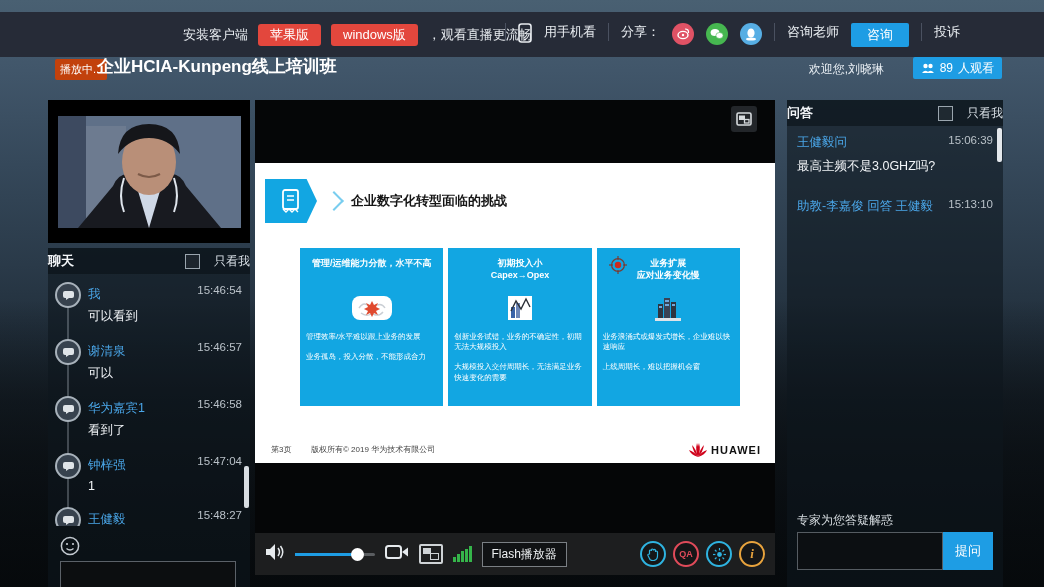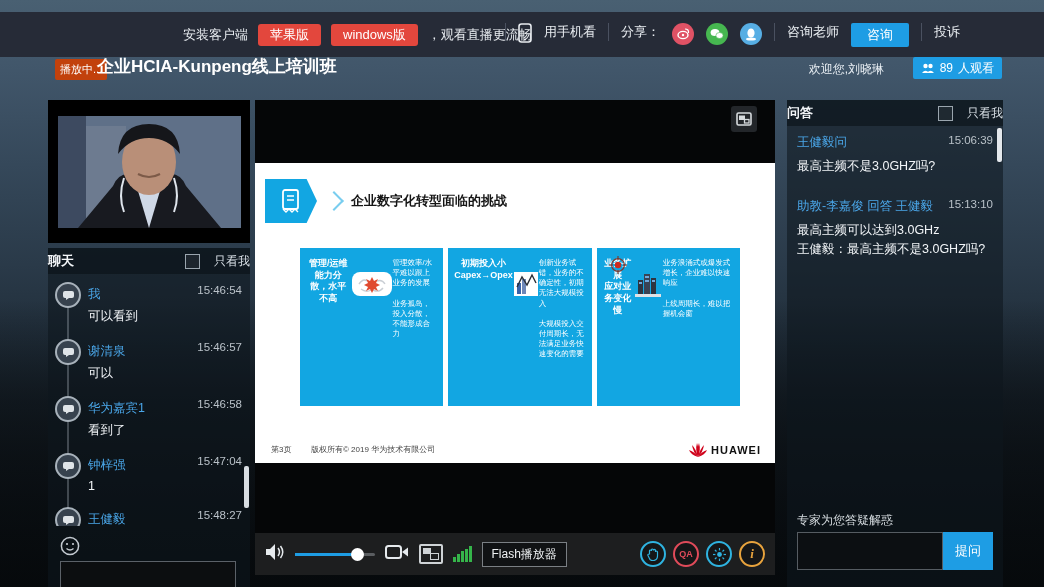--- a/index.html
+++ b/index.html
@@ -59,21 +59,21 @@
   .expand-btn{position:absolute;right:18px;top:6px;width:26px;height:26px;background:#23262a;
     border-radius:3px;display:flex;align-items:center;justify-content:center;cursor:pointer;}
   .slide{position:absolute;left:0;top:63px;width:520px;height:300px;background:#ffffff;color:#1a1a1a;}
   .slide-titlerow{position:absolute;left:10px;top:16px;display:flex;align-items:center;gap:10px;}
   .pennant{width:52px;height:44px;background:#12a6e2;display:flex;align-items:center;justify-content:center;
     clip-path:polygon(0 0,80% 0,100% 50%,80% 100%,0 100%);}
   .chev{width:12px;height:12px;border-top:2px solid #79cdef;border-right:2px solid #79cdef;transform:rotate(45deg);}
   .slide-title{font-size:13px;font-weight:bold;color:#151515;}
   .cards{position:absolute;left:45px;top:85px;width:440px;height:158px;display:flex;gap:5px;}
   .card{flex:1;background:#12a6e2;color:#fff;padding:10px 6px 6px 6px;box-sizing:border-box;
-    display:flex;flex-direction:row;position:relative;}
+    display:flex;flex-direction:column;position:relative;}
   .card-title{font-size:9px;font-weight:bold;text-align:center;line-height:1.3;min-height:24px;}
   .card-icon{height:40px;display:flex;align-items:center;justify-content:center;margin:6px 0 4px;}
   .card-body{font-size:7.5px;line-height:1.35;}
   .pre{white-space:pre-line;}
   .target-icon{position:absolute;left:12px;top:8px;}
   .slide-footer{position:absolute;left:0;bottom:8px;width:100%;font-size:8px;color:#444;}
   .page-num{position:absolute;left:16px;bottom:0;}
   .copyright{position:absolute;left:56px;bottom:0;}
   .huawei{position:absolute;right:14px;bottom:-3px;display:flex;align-items:center;gap:4px;
     font-size:11px;font-weight:bold;color:#111;letter-spacing:1px;}
@@ -437,22 +437,20 @@
     </div>
     <div class="qa-msgs">
       <div class="qa-msg">
         <span class="qa-name">王健毅问</span>
         <span class="msg-time">15:06:39</span>
         <div class="qa-text pre">最高主频不是3.0GHZ吗?</div>
       </div>
       <div class="qa-msg">
         <span class="qa-name">助教-李嘉俊  回答  王健毅</span>
         <span class="msg-time">15:13:10</span>
-        <div class="qa-text pre">最高主频可以达到3.0GHz
-王健毅：最高主频不是3.0GHZ吗?</div>
       </div>
     </div>
     <div class="qa-thumb"></div>
     <div class="qa-prompt">专家为您答疑解惑</div>
     <div class="qa-inputrow">
       <input class="qa-input" style="">
       <button class="ask-btn">提问</button>
     </div>
   </section>
 </div>

